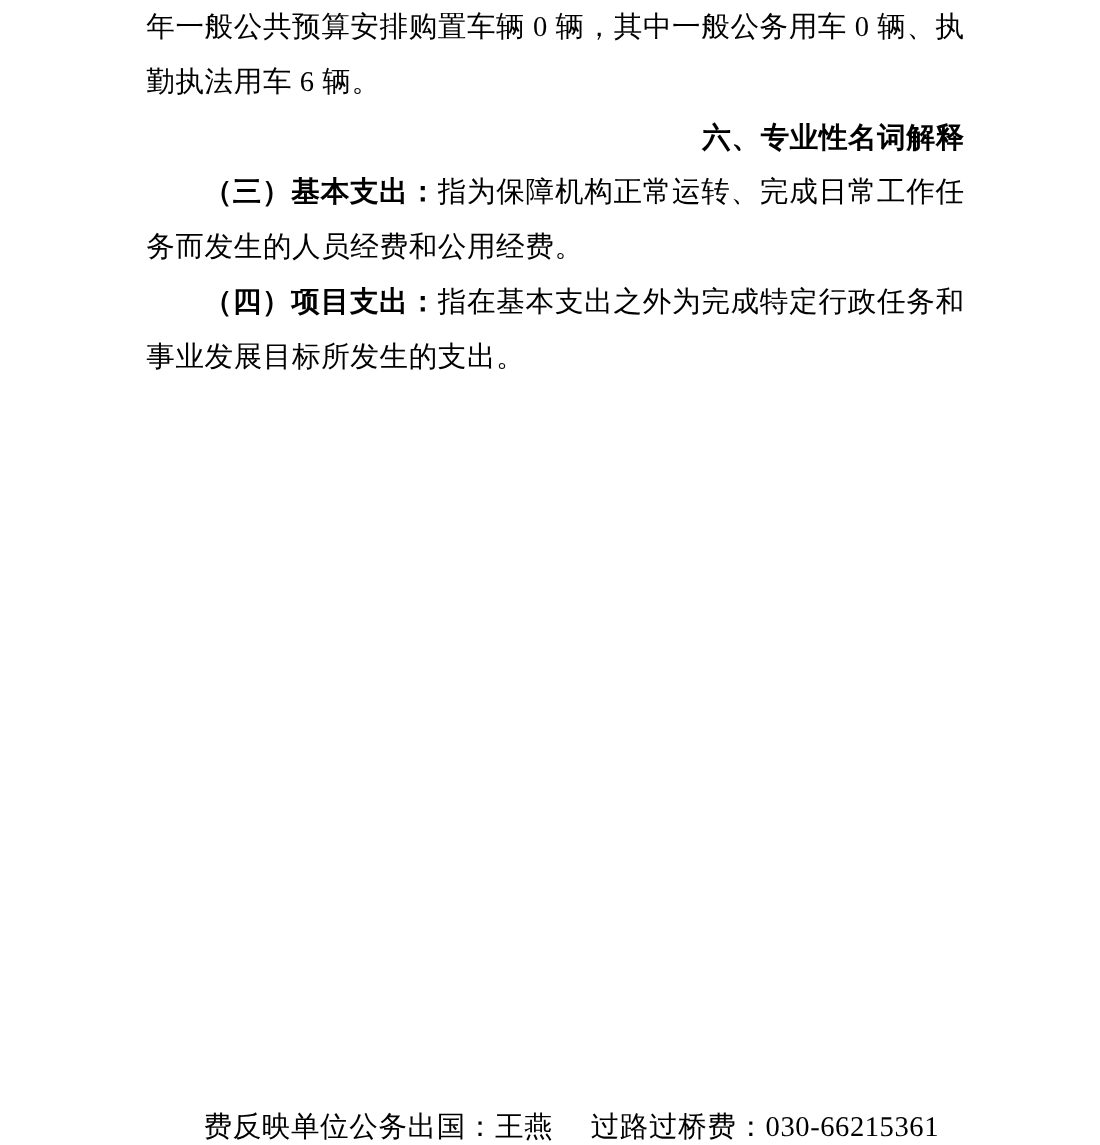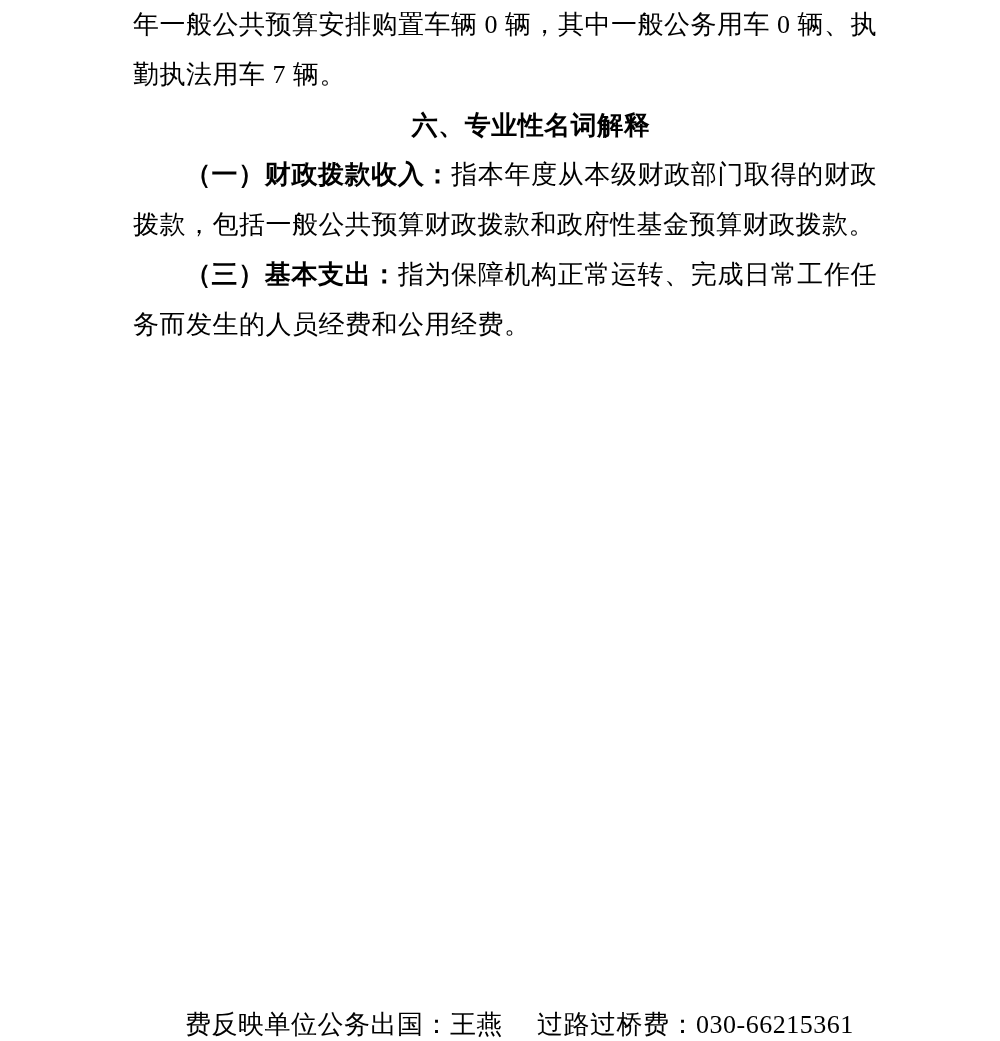--- a/index.html
+++ b/index.html
@@ -32,21 +32,21 @@
   }
   .para.indent {
     text-indent: 2em;
   }
   .para .bold {
     font-weight: bold;
   }
   .para.heading {
     font-family: "Liberation Sans", "DejaVu Sans", sans-serif;
     font-weight: bold;
-    text-align: center;
+    text-align: right;
   }
   .footer-line {
     position: absolute;
     left: 133px;
     top: 1000px;
     width: 744px;
     font-size: 26px;
     line-height: 50px;
     text-indent: 2em;
     letter-spacing: 0.5px;
@@ -55,20 +55,20 @@
   .footer-gap {
     display: inline-block;
     width: 34px;
   }
 </style>
 </head>
 <body>
 
 <div class="page">
   <div class="content">
-      <p class="para"><span>年一般公共预算安排购置车辆 0 辆，其中一般公务用车 0 辆、执勤执法用车 7 辆。</span></p>
+      <p class="para"><span>年一般公共预算安排购置车辆 0 辆，其中一般公务用车 0 辆、执勤执法用车 6 辆。</span></p>
       <p class="para indent heading"><span class="bold">六、专业性名词解释</span></p>
-      <p class="para indent"><span class="bold">（一）财政拨款收入：</span><span>指本年度从本级财政部门取得的财政拨款，包括一般公共预算财政拨款和政府性基金预算财政拨款。</span></p>
       <p class="para indent"><span class="bold">（三）基本支出：</span><span>指为保障机构正常运转、完成日常工作任务而发生的人员经费和公用经费。</span></p>
+      <p class="para indent"><span class="bold">（四）项目支出：</span><span>指在基本支出之外为完成特定行政任务和事业发展目标所发生的支出。</span></p>
     </div>
 
   <div class="footer-line"><span>费反映单位公务出国：</span><span>王燕</span><span class="footer-gap"></span><span>过路过桥费：</span><span>030-66215361</span></div>
 </div>
 
 </body></html>

